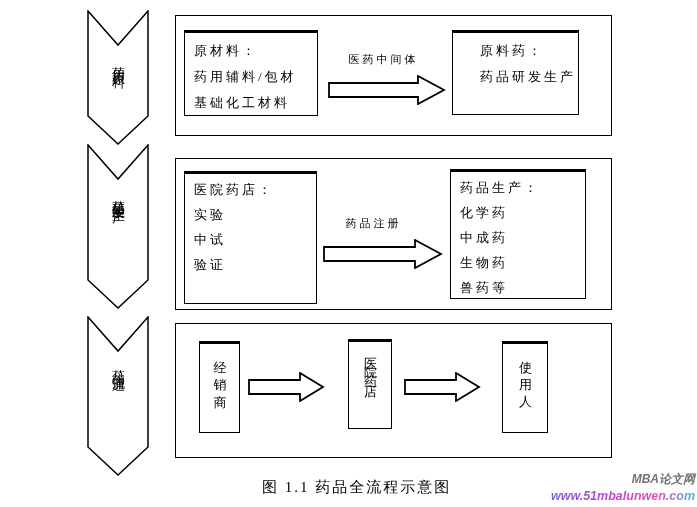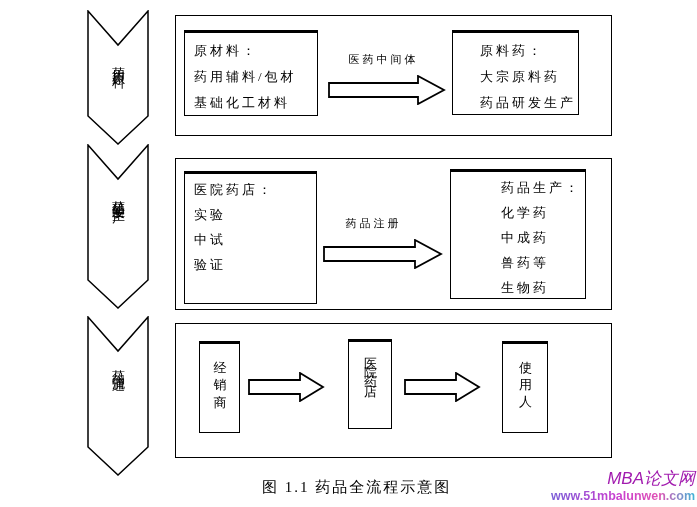--- a/index.html
+++ b/index.html
@@ -51,24 +51,24 @@
   .caption{
     position:absolute;left:8px;top:478px;width:697px;text-align:center;
     font-size:15px;letter-spacing:2px;white-space:nowrap;
   }
   
   .watermark{
     position:absolute;right:2px;top:469px;text-align:right;
     font-family:"Liberation Sans","DejaVu Sans",sans-serif;
   }
   .wm-site{
-    font-size:17px;font-weight:normal;font-style:italic;color:#a21caf;line-height:20px;
+    font-size:12px;font-weight:bold;font-style:italic;color:#737373;line-height:20px;
   }
   .wm-url{
-    font-size:12.5px;font-weight:bold;color:#b44bc8;line-height:14px;
+    font-size:12.5px;font-style:italic;font-weight:bold;color:#b44bc8;line-height:14px;
   }
   @supports (-webkit-background-clip: text) {
     .wm-url{
       background:linear-gradient(90deg,#7a5fd8 0%,#c83ed0 45%,#e052b4 75%,#3fb6d8 100%);
       -webkit-background-clip:text;background-clip:text;color:transparent;
     }
   }
 </style>
 </head>
 <body>
@@ -107,42 +107,41 @@
       <div class="line">原材料：</div>
       <div class="line">药用辅料/包材</div>
       <div class="line">基础化工材料</div>
     </div>
     <div class="arrow-label" style="left:150px;top:36px;width:115px;">医药中间体</div>
     <svg class="barrow" style="left:152px;top:59px;" width="118" height="30" viewBox="0 0 118 30">
       <polygon points="1,8 90,8 90,1 116,15 90,29 90,22 1,22" fill="#ffffff" stroke="#000000" stroke-width="1.8"></polygon>
     </svg>
     <div class="ibox lh26 pt6" style="left:276px;top:14px;width:127px;height:85px;padding-left:18px;">
       <div class="line">原料药：</div>
-      <div class="line">大宗原料药</div>
       <div class="line">药品研发生产</div>
     </div>
   </div>
 
   <div class="rect" style="left:175px;top:158px;width:437px;height:152px;">
     <div class="ibox lh25 pt4" style="left:8px;top:12px;width:133px;height:133px;">
       <div class="line">医院药店：</div>
       <div class="line">实验</div>
       <div class="line">中试</div>
       <div class="line">验证</div>
     </div>
     <div class="arrow-label" style="left:140px;top:57px;width:115px;">药品注册</div>
     <svg class="barrow" style="left:147px;top:80px;" width="120" height="30" viewBox="0 0 120 30">
       <polygon points="1,8 92,8 92,1 118,15 92,29 92,22 1,22" fill="#ffffff" stroke="#000000" stroke-width="1.8"></polygon>
     </svg>
-    <div class="ibox lh25 pt4" style="left:274px;top:10px;width:136px;height:130px;padding-left:41px;">
+    <div class="ibox lh25 pt4" style="left:274px;top:10px;width:136px;height:130px;">
       <div class="line">药品生产：</div>
       <div class="line">化学药</div>
       <div class="line">中成药</div>
+      <div class="line">生物药</div>
       <div class="line">兽药等</div>
-      <div class="line">生物药</div>
     </div>
   </div>
 
   <div class="rect" style="left:175px;top:323px;width:437px;height:135px;">
     <div class="vbox pt7" style="left:23px;top:17px;width:41px;height:92px;">
       <span class="vtext ls17">经销商</span>
     </div>
     <svg class="barrow" style="left:72px;top:48px;" width="77" height="30" viewBox="0 0 77 30">
       <polygon points="1,8 52,8 52,1 75,15 52,29 52,22 1,22" fill="#ffffff" stroke="#000000" stroke-width="1.8"></polygon>
     </svg>

